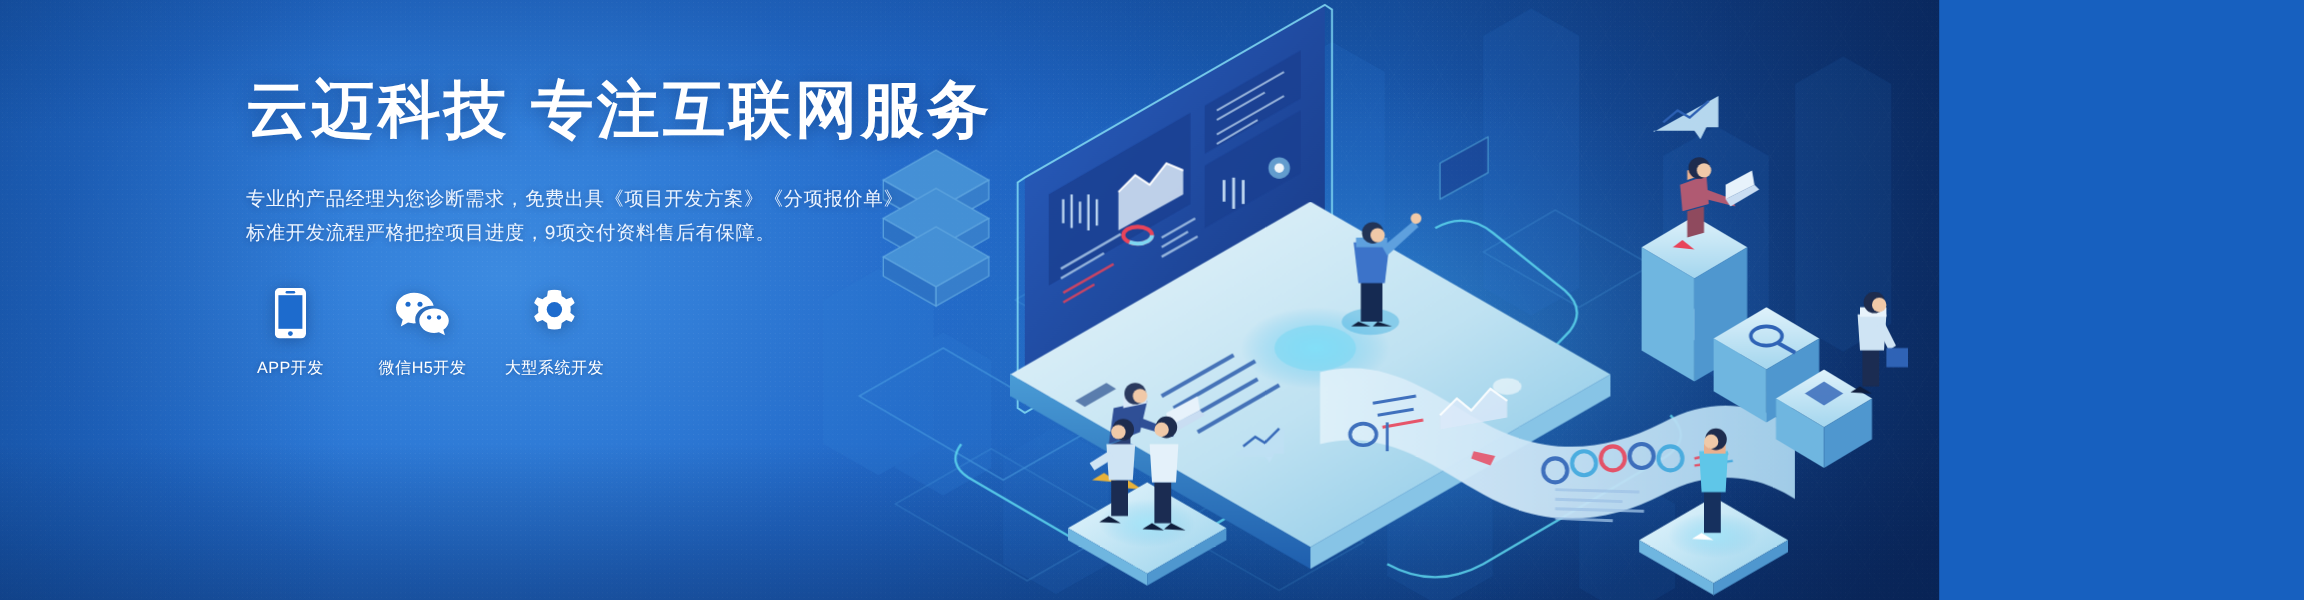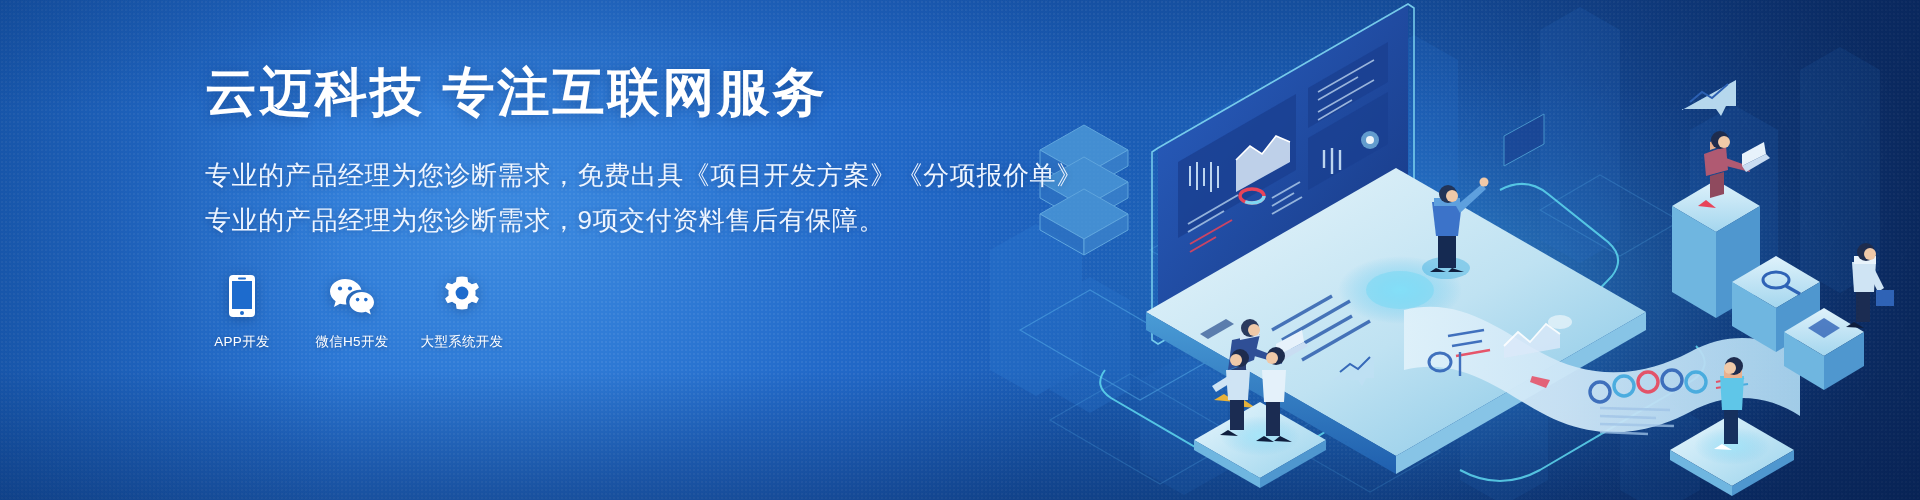--- a/index.html
+++ b/index.html
@@ -1,18 +1,18 @@
 <!DOCTYPE html>
 <html><head>
 <meta charset="utf-8">
 <style>
   html,body{margin:0;padding:0;}
   body{width:1920px;height:500px;overflow:hidden;font-family:"Liberation Sans","DejaVu Sans",sans-serif;background:#1760bf;}
 
-  .banner{position:relative;width:1920px;height:500px;overflow:hidden;
+  .banner{position:relative;width:1616px;height:500px;overflow:hidden;
     background:
       radial-gradient(ellipse 900px 620px at 26% 46%, rgba(62,140,225,.95) 0%, rgba(40,113,210,.55) 42%, rgba(20,80,175,0) 72%),
       radial-gradient(ellipse 780px 560px at 72% 44%, rgba(36,110,208,.60) 0%, rgba(18,70,160,0) 70%),
       linear-gradient(100deg,#1a66c6 0%,#1d6bcd 14%,#1f6ccb 30%,#1a5ebb 46%,#14509f 64%,#103f85 82%,#0c2f68 100%);
   }
 
   
   .grid-tex{position:absolute;inset:0;opacity:.20;pointer-events:none;
     background-image:
       repeating-linear-gradient(60deg, rgba(255,255,255,.10) 0 1px, transparent 1px 34px),
@@ -23,21 +23,21 @@
     background-image:radial-gradient(rgba(255,255,255,.55) .7px, transparent .8px);
     background-size:4px 4px;}
   .vign{position:absolute;inset:0;pointer-events:none;
     background:linear-gradient(90deg, rgba(8,40,95,.30) 0%, rgba(0,0,0,0) 18%, rgba(0,0,0,0) 72%, rgba(6,28,74,.45) 100%),
                linear-gradient(180deg, rgba(10,45,105,.22) 0%, rgba(0,0,0,0) 22%, rgba(0,0,0,0) 74%, rgba(7,32,80,.38) 100%);}
 
   
   .content{position:absolute;left:205px;top:62px;width:700px;z-index:6;}
   .headline{font-size:52px;font-weight:bold;color:#ffffff;letter-spacing:3px;line-height:1.18;
     white-space:nowrap;text-shadow:0 2px 14px rgba(4,30,80,.35);margin:0 0 30px 0;}
-  .sub{font-size:26px;color:#eef5ff;line-height:1.72;letter-spacing:.6px;white-space:nowrap;
+  .sub{font-size:16px;color:#eef5ff;line-height:1.72;letter-spacing:.6px;white-space:nowrap;
     text-shadow:0 1px 6px rgba(4,28,72,.30);}
 
   .icon-row{display:flex;align-items:center;gap:36px;margin-top:30px;}
   .icon-item{display:flex;flex-direction:column;align-items:center;width:74px;}
   .icon-box{height:46px;display:flex;align-items:center;justify-content:center;}
   .icon-box svg{display:block;filter:drop-shadow(0 2px 6px rgba(4,28,72,.30));}
   .icon-label{margin-top:14px;font-size:13.5px;color:#ffffff;white-space:nowrap;letter-spacing:.3px;
     text-shadow:0 1px 4px rgba(4,28,72,.35);}
 
   
@@ -379,21 +379,21 @@
       </g>
 
     </svg>
   </div>
 
   <div class="content">
 
     <h1 class="headline">云迈科技 专注互联网服务</h1>
 
     <div class="sub">专业的产品经理为您诊断需求，免费出具《项目开发方案》《分项报价单》</div>
-    <div class="sub">专业的产品经理为您诊断需求，9项交付资料售后有保障。</div>
+    <div class="sub">标准开发流程严格把控项目进度，9项交付资料售后有保障。</div>
 
     <div class="icon-row">
 
       <div class="icon-item">
         <div class="icon-box">
           <svg width="26" height="42" viewBox="0 0 26 42" fill="#ffffff">
             <rect x="0" y="0" width="26" height="42" rx="4"></rect>
             <rect x="3" y="6" width="20" height="28" fill="#1d6bcd"></rect>
             <rect x="9" y="2.6" width="8" height="2" rx="1" fill="#1d6bcd"></rect>
             <circle cx="13" cy="38" r="2" fill="#1d6bcd"></circle>

